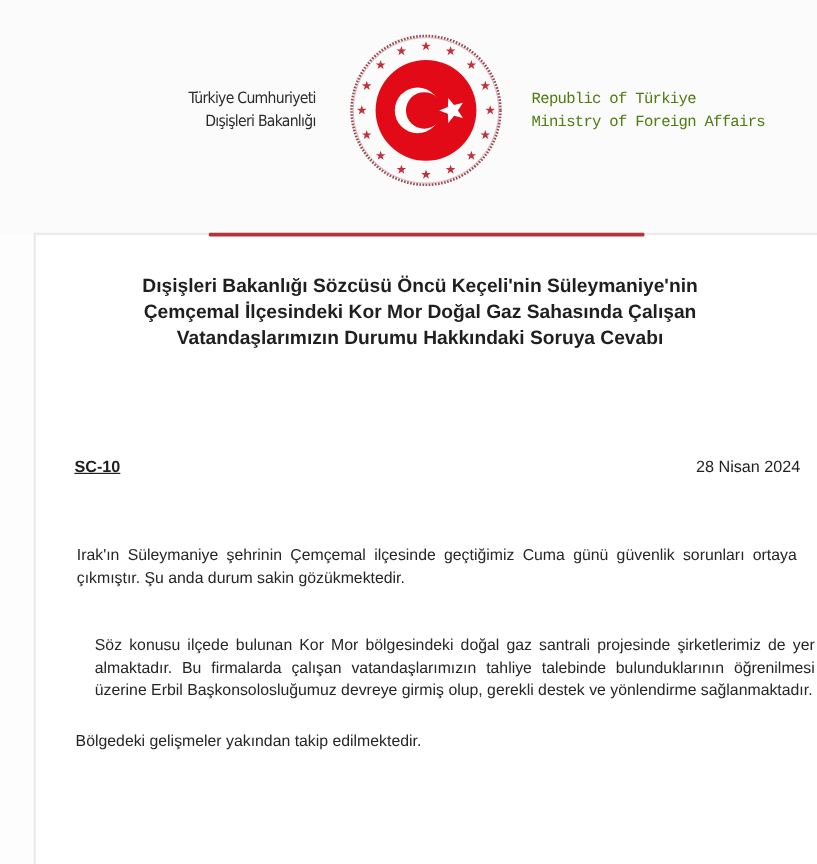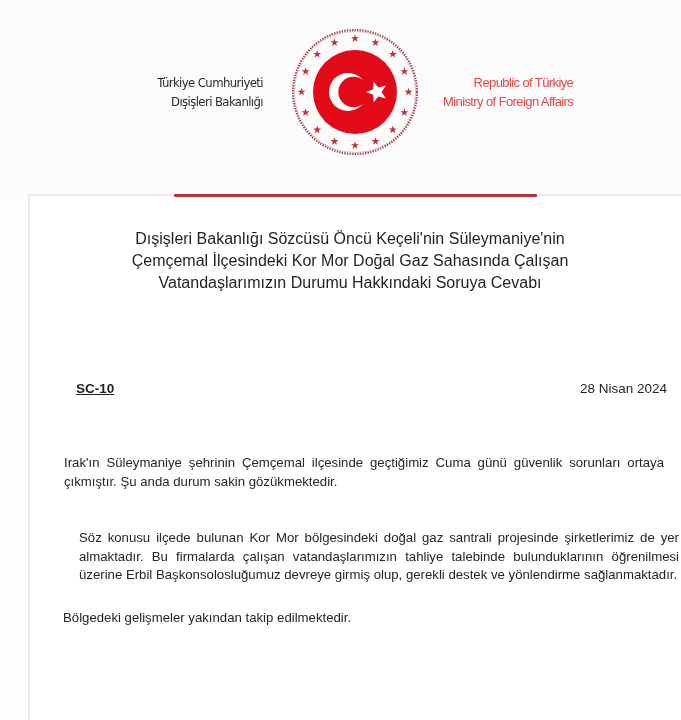--- a/index.html
+++ b/index.html
@@ -31,25 +31,25 @@
       font-size: 13px;
       line-height: 19px;
       color: #2a2a2a;
       letter-spacing: -0.6px;
       font-stretch: condensed;
     }
     .org-en {
       position: absolute;
       left: 443px;
       top: 73px;
-      text-align: right;
-      font-family: Liberation Sans, sans-serif;
+      text-align: left;
+      font-family: Liberation Mono, monospace;
       font-size: 13px;
       line-height: 19px;
-      color: #ef4444;
+      color: #4d7c0f;
       letter-spacing: -0.6px;
     }
     .emblem {
       position: absolute;
       left: 290px;
       top: 27px;
       width: 130px;
       height: 130px;
     }
     .frame {
@@ -71,28 +71,28 @@
       background: #b5333a;
       border-radius: 1px;
     }
     .title {
       position: absolute;
       left: 60px;
       top: 228px;
       width: 580px;
       text-align: center;
       font-family: "Liberation Sans", sans-serif;
-      font-weight: normal;
+      font-weight: bold;
       font-size: 16px;
       line-height: 22px;
       color: #1f1f1f;
     }
     .ref {
       position: absolute;
-      left: 76px;
+      left: 62px;
       top: 381px;
       font-weight: bold;
       font-size: 13.5px;
       color: #1f1f1f;
       text-decoration: underline;
     }
     .date {
       position: absolute;
       right: 14px;
       top: 381px;

